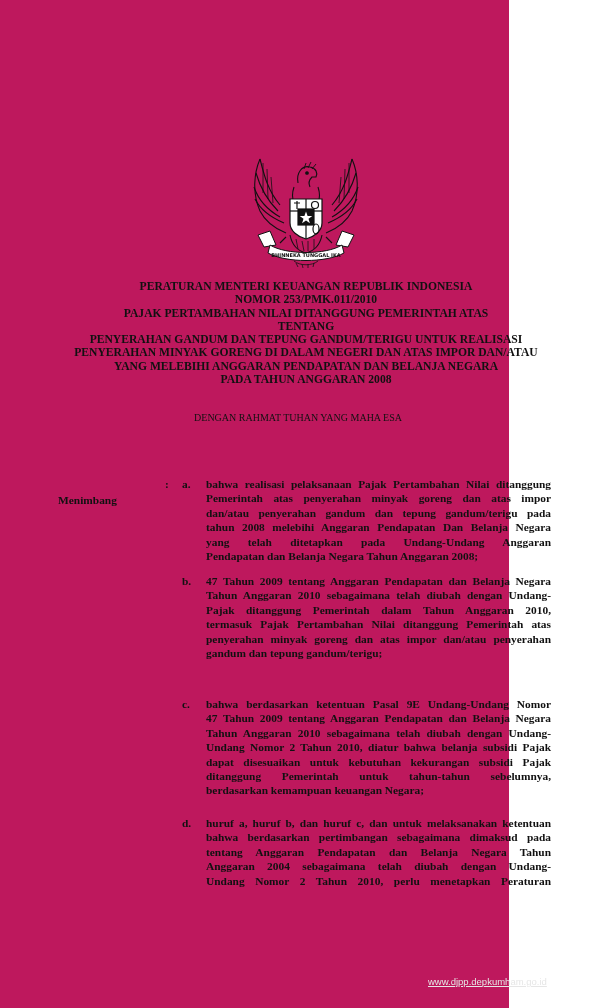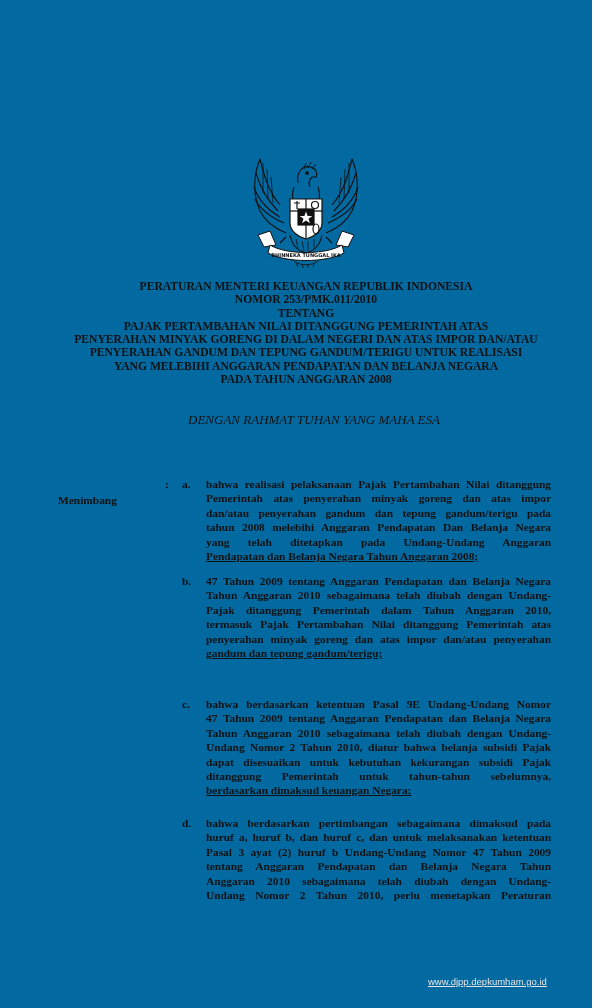--- a/index.html
+++ b/index.html
@@ -1,58 +1,57 @@
 <!DOCTYPE html>
 <html><head>
   <meta charset="utf-8">
   <style>
     html, body { margin: 0; padding: 0; background: #ffffff; }
     body {
       width: 612px; height: 1008px; position: relative; overflow: hidden;
       font-family: "DejaVu Serif", "Liberation Serif", serif;
       color: #111111;
     }
-    .page { position: absolute; left: 0; top: 0; width: 592px; height: 1008px; background: #0369a1; }
+    .page { position: absolute; left: 0; top: 0; width: 509px; height: 1008px; background: #be185d; }
 
     .emblem {
       position: absolute; left: 246px; top: 153px; width: 120px; height: 118px;
     }
     .emblem svg { width: 100%; height: 100%; display: block; }
 
     .title-block {
       position: absolute; left: 60px; top: 280px; width: 492px;
       text-align: center; font-weight: bold;
       font-family: "Liberation Serif", serif;
       font-size: 11.6px; line-height: 13.3px; letter-spacing: 0px;
     }
     .title-block div { white-space: nowrap; }
 
     .invocation {
-      position: absolute; left: 68px; width: 492px; text-align: center;
-      font-family: "Liberation Serif", serif; font-size: 13px; font-weight: normal;
+      position: absolute; left: 52px; width: 492px; text-align: center;
+      font-family: "Liberation Serif", serif; font-size: 10px; font-weight: normal;
       white-space: nowrap;
-      font-style: italic;
     }
     .invocation.god { top: 412px; }
     .invocation.minister { top: 438px; }
 
     .consider {
       position: absolute; left: 0; top: 477px; width: 612px;
       font-family: "Liberation Serif", serif; font-weight: bold;
       font-size: 11.4px; line-height: 14.4px;
     }
     .consider-label { position: absolute; left: 58px; top: 16px; }
     .consider-colon { position: absolute; left: 165px; top: 0; }
     .item { position: absolute; left: 182px; width: 370px; }
     .item-letter { position: absolute; left: 0; top: 0; }
     .item-body {
       position: absolute; left: 24px; top: 0; width: 345px;
     }
     .item-body .ln { display: block; text-align: justify; text-align-last: justify; white-space: nowrap; overflow: visible; }
-    .item-body .ln.last { text-align-last: left; text-decoration: underline; }
+    .item-body .ln.last { text-align-last: left; }
     .item-a { top: 0px; }
     .item-b { top: 97px; }
     .item-c { top: 220px; }
     .item-d { top: 339px; }
 
     .watermark {
       position: absolute; left: 428px; top: 976px;
       font-family: "Liberation Sans", sans-serif; font-size: 9.5px;
       color: #e6e6e6; text-decoration: underline; white-space: nowrap;
     }
@@ -112,24 +111,24 @@
       <g stroke="#111" stroke-width="0.8" fill="none">
         <path d="M48 108 C54 113, 66 113, 72 108"></path>
         <path d="M50 110 L52 114 M56 111 L57 115 M62 111 L62 115 M68 110 L67 114"></path>
       </g>
     </svg>
   </div>
 
   <div class="title-block">
     <div>PERATURAN MENTERI KEUANGAN REPUBLIK INDONESIA</div>
     <div>NOMOR 253/PMK.011/2010</div>
+    <div>PAJAK PERTAMBAHAN NILAI DITANGGUNG PEMERINTAH ATAS</div>
     <div>TENTANG</div>
-    <div>PAJAK PERTAMBAHAN NILAI DITANGGUNG PEMERINTAH ATAS</div>
+    <div>PENYERAHAN GANDUM DAN TEPUNG GANDUM/TERIGU UNTUK REALISASI</div>
     <div>PENYERAHAN MINYAK GORENG DI DALAM NEGERI DAN ATAS IMPOR DAN/ATAU</div>
-    <div>PENYERAHAN GANDUM DAN TEPUNG GANDUM/TERIGU UNTUK REALISASI</div>
     <div>YANG MELEBIHI ANGGARAN PENDAPATAN DAN BELANJA NEGARA</div>
     <div>PADA TAHUN ANGGARAN 2008</div>
   </div>
 
   <div class="invocation god">DENGAN RAHMAT TUHAN YANG MAHA ESA</div>
 
   <div class="consider">
     <span class="consider-label">Menimbang</span>
     <span class="consider-colon">:</span>
 
@@ -159,31 +158,30 @@
 
     <div class="item item-c">
       <span class="item-letter">c.</span>
       <div class="item-body">
         <span class="ln">bahwa berdasarkan ketentuan Pasal 9E Undang-Undang Nomor</span>
         <span class="ln">47 Tahun 2009 tentang Anggaran Pendapatan dan Belanja Negara</span>
         <span class="ln">Tahun Anggaran 2010 sebagaimana telah diubah dengan Undang-</span>
         <span class="ln">Undang Nomor 2 Tahun 2010, diatur bahwa belanja subsidi Pajak</span>
         <span class="ln">dapat disesuaikan untuk kebutuhan kekurangan subsidi Pajak</span>
         <span class="ln">ditanggung Pemerintah untuk tahun-tahun sebelumnya,</span>
-        <span class="ln last">berdasarkan dimaksud keuangan Negara;</span>
+        <span class="ln last">berdasarkan kemampuan keuangan Negara;</span>
       </div>
     </div>
 
     <div class="item item-d">
       <span class="item-letter">d.</span>
       <div class="item-body">
+        <span class="ln">huruf a, huruf b, dan huruf c, dan untuk melaksanakan ketentuan</span>
         <span class="ln">bahwa berdasarkan pertimbangan sebagaimana dimaksud pada</span>
-        <span class="ln">huruf a, huruf b, dan huruf c, dan untuk melaksanakan ketentuan</span>
-        <span class="ln">Pasal 3 ayat (2) huruf b Undang-Undang Nomor 47 Tahun 2009</span>
         <span class="ln">tentang Anggaran Pendapatan dan Belanja Negara Tahun</span>
-        <span class="ln">Anggaran 2010 sebagaimana telah diubah dengan Undang-</span>
+        <span class="ln">Anggaran 2004 sebagaimana telah diubah dengan Undang-</span>
         <span class="ln">Undang Nomor 2 Tahun 2010, perlu menetapkan Peraturan</span>
       </div>
     </div>
   </div>
 
   <div class="watermark">www.djpp.depkumham.go.id</div>
 </div>
 
 </body></html>

